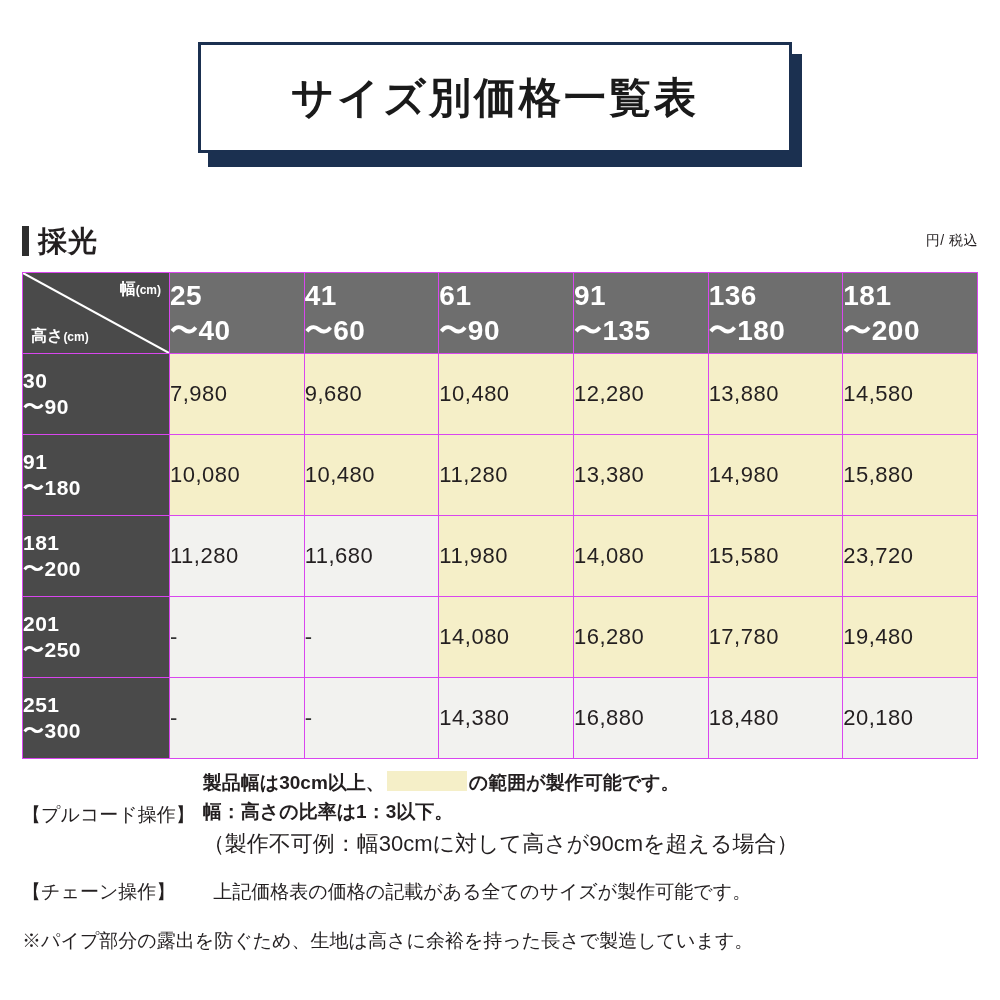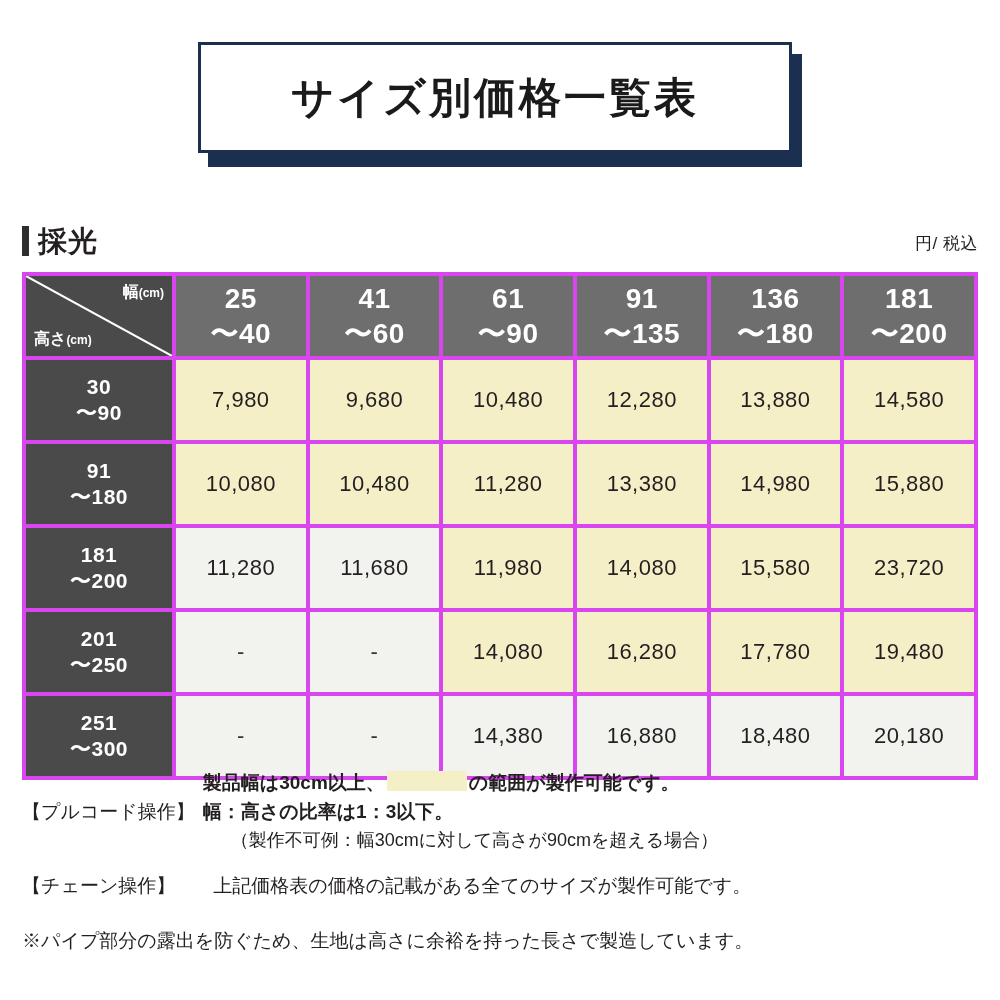--- a/index.html
+++ b/index.html
@@ -83,37 +83,37 @@
     position: absolute;
     left: 140px;
     top: 1px;
     font-size: 28px;
     letter-spacing: 1px;
   }
   .subhead-unit {
     position: absolute;
     right: 0;
     top: 10px;
-    font-size: 17px;
+    font-size: 14px;
     letter-spacing: 0.5px;
   }
 
   
   table.price {
     position: absolute;
     left: 22px;
     top: 272px;
     width: 956px;
     border-collapse: collapse;
     table-layout: fixed;
   }
   table.price td, table.price th {
-    border: 4px solid #d946ef;
+    border: 1px solid #d946ef;
     padding: 0;
-    text-align: center;
+    text-align: left;
     vertical-align: middle;
   }
   .corner {
     width: 146px;
     height: 80px;
     background: #4a4a4a;
     position: relative;
     color: #ffffff;
   }
   .corner .diag {
@@ -202,22 +202,21 @@
   }
   .swatch {
     display: inline-block;
     width: 80px;
     height: 20px;
     background: #f5efc8;
     vertical-align: -2px;
     margin: 0 2px;
   }
   .note-sub {
-    font-size: 18px;
-    margin-left: 28px;
+    font-size: 22px;
   }
   .note-row2 {
     margin-top: 16px;
   }
   .note-row2 .note-body {
     padding-left: 38px;
     font-size: 19px;
   }
   .footnote {
     position: absolute;

